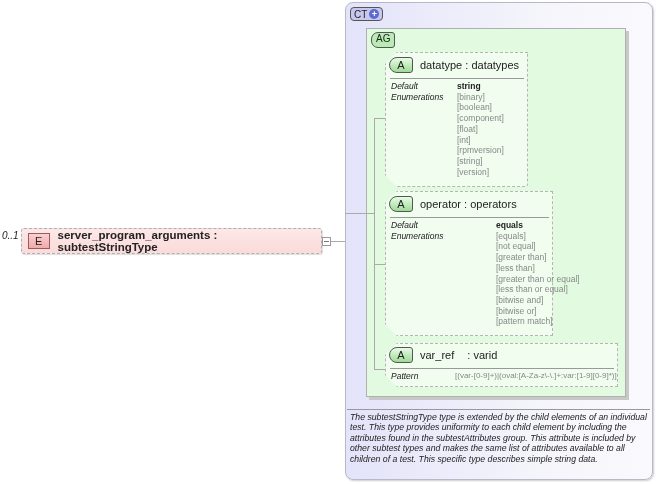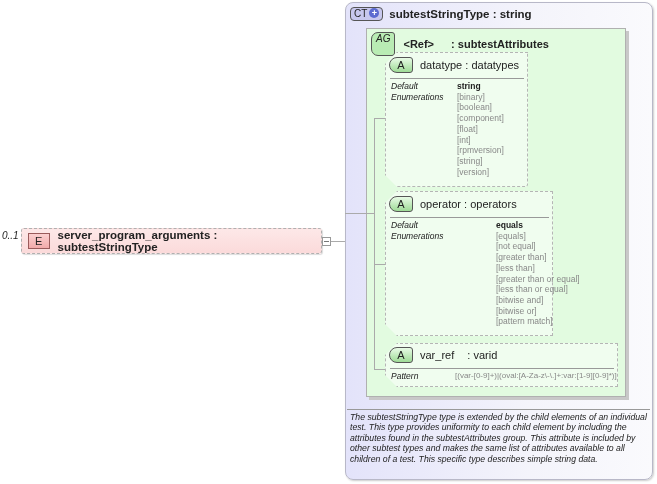--- a/index.html
+++ b/index.html
@@ -30,32 +30,32 @@
   .line-v { width: 1px; background: #aaa; }
 
   
   .ct-panel {
     border: 1px solid #b8b8c8; border-radius: 8px;
     background: linear-gradient(to right, #e3e3fa, #f4f4fb 60%, #fafafd);
     box-shadow: 1px 1px 2px #ccc;
   }
   .badge-ct {
     height: 14px; border: 1px solid #555; border-radius: 4px; background: #c8c8ee;
-    font-size: 10px; padding: 0 3px; display: flex; gap: 2px; color: #222;
+    font-size: 10px; padding: 0 3px; display: flex; align-items: center; gap: 2px; color: #222;
   }
   .plus-circle { width: 10px; height: 10px; border-radius: 50%; background: #5c6bd0; color: #fff; font-size: 9px; line-height: 10px; text-align: center; font-weight: bold; }
 
   .ag-panel {
     border: 1px solid #b0b0b0;
     background: #e2fbe0;
     box-shadow: 3px 3px 0 #c8c8c8;
   }
   .badge-ag {
-    height: 24px; border: 1px solid #555; border-radius: 7px 3px 3px 7px; background: #b9ecb4;
-    font-size: 10px; padding: 0 4px; line-height: 12px; color: #222; font-style: italic;
+    height: 16px; border: 1px solid #555; border-radius: 7px 3px 3px 7px; background: #b9ecb4;
+    font-size: 10px; padding: 0 4px; line-height: 12px; color: #222;
   }
   .attr-box {
     border: 1px dashed #b5b5b5; background: #f0fdef;
     clip-path: polygon(12px 0, 100% 0, 100% 100%, 12px 100%, 0 calc(100% - 12px), 0 12px);
   }
   .badge-a {
     width: 24px; height: 16px; border: 1px solid #555; border-radius: 8px 3px 3px 8px;
     background: linear-gradient(#e8fbe6, #9edb96); font-size: 11px; text-align: center; line-height: 14px; color: #222;
   }
   .attr-title { font-weight: normal; font-size: 11px; color: #222; }
@@ -80,37 +80,27 @@
 </div>
 <div class="abs collapse-btn" style="left:322px; top:237px;"></div>
 <div class="abs line-h" style="left:331px; top:241px; width:15px;"></div>
 
 <div class="abs ct-panel" style="left:345px; top:2px; width:308px; height:478px;"></div>
 <div class="abs" style="left:350px; top:7px; display:flex; align-items:center; gap:6px;">
   <div class="badge-ct">
     <span>CT</span>
     <span class="plus-circle">+</span>
   </div>
-  <div class="title-bold">
-    <span>subtestStringType</span>
-    <span>:</span>
-    <span>string</span>
-  </div>
 </div>
 
 <div class="abs line-h" style="left:345px; top:213px; width:22px;"></div>
 
 <div class="abs ag-panel" style="left:366px; top:28px; width:260px; height:369px;"></div>
 <div class="abs" style="left:371px; top:32px; display:flex; align-items:center; gap:8px;">
   <div class="badge-ag">AG</div>
-  <div class="title-bold" style="font-size:11px;">
-    <span>&lt;Ref&gt;</span>
-    <span style="margin-left:14px;">:</span>
-    <span>subtestAttributes</span>
-  </div>
 </div>
 
 <div class="abs line-v" style="left:374px; top:118px; height:252px;"></div>
 <div class="abs line-h" style="left:374px; top:118px; width:12px;"></div>
 <div class="abs line-h" style="left:374px; top:264px; width:12px;"></div>
 <div class="abs line-h" style="left:374px; top:369px; width:12px;"></div>
 <div class="abs line-h" style="left:366px; top:213px; width:9px;"></div>
 
 <div class="abs attr-box" style="left:385px; top:52px; width:143px; height:135px; border-radius:0 0 3px 0;"></div>
 <div class="abs" style="left:389px; top:57px; display:flex; align-items:center; gap:7px;">

